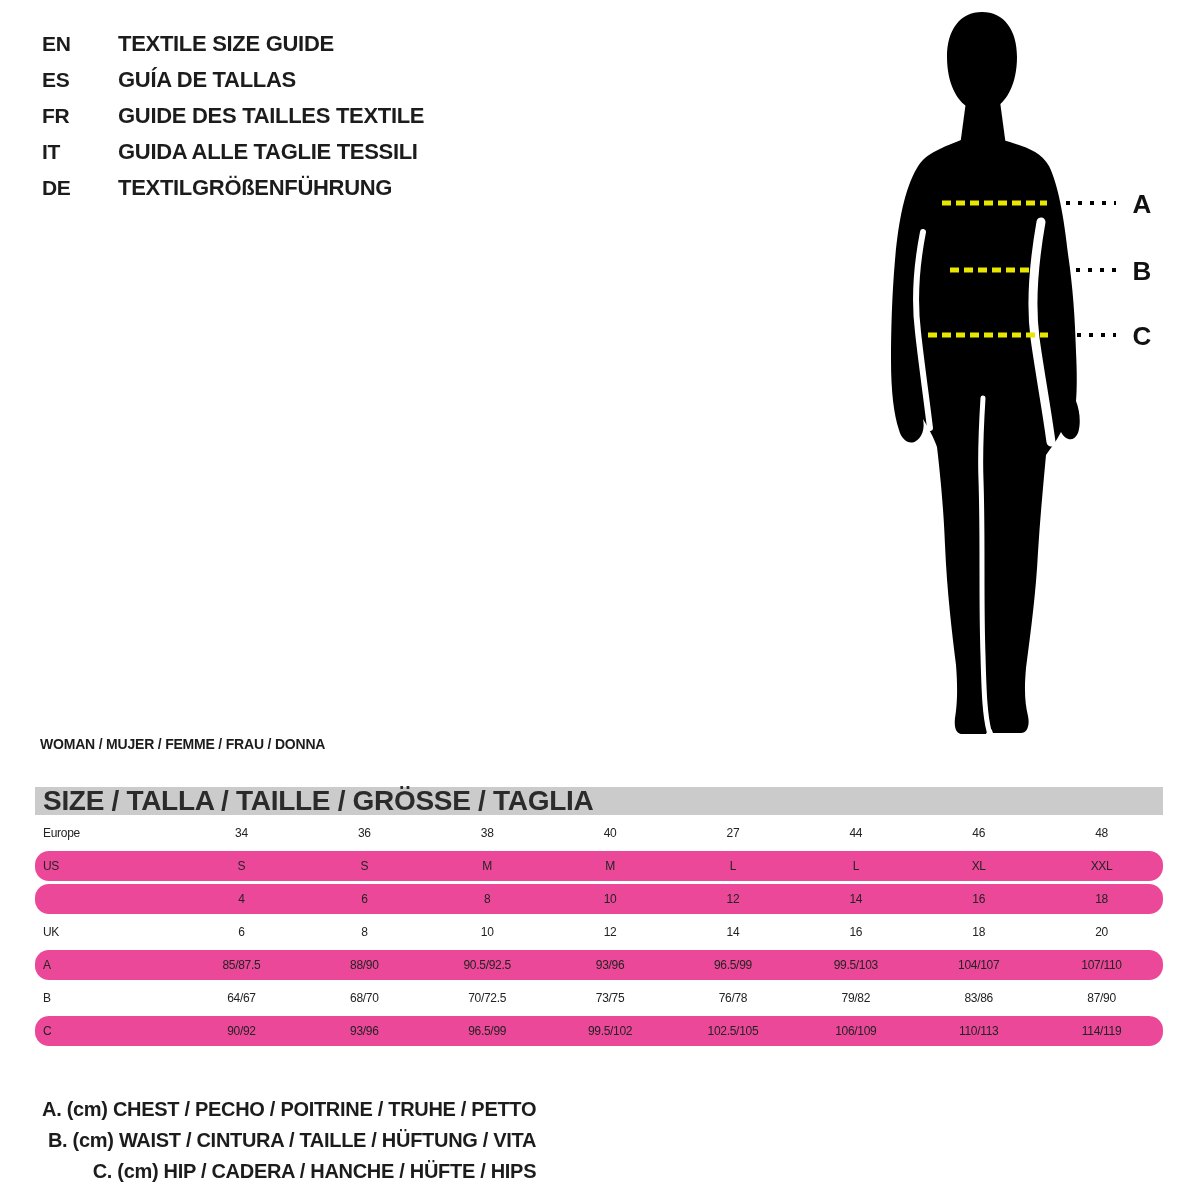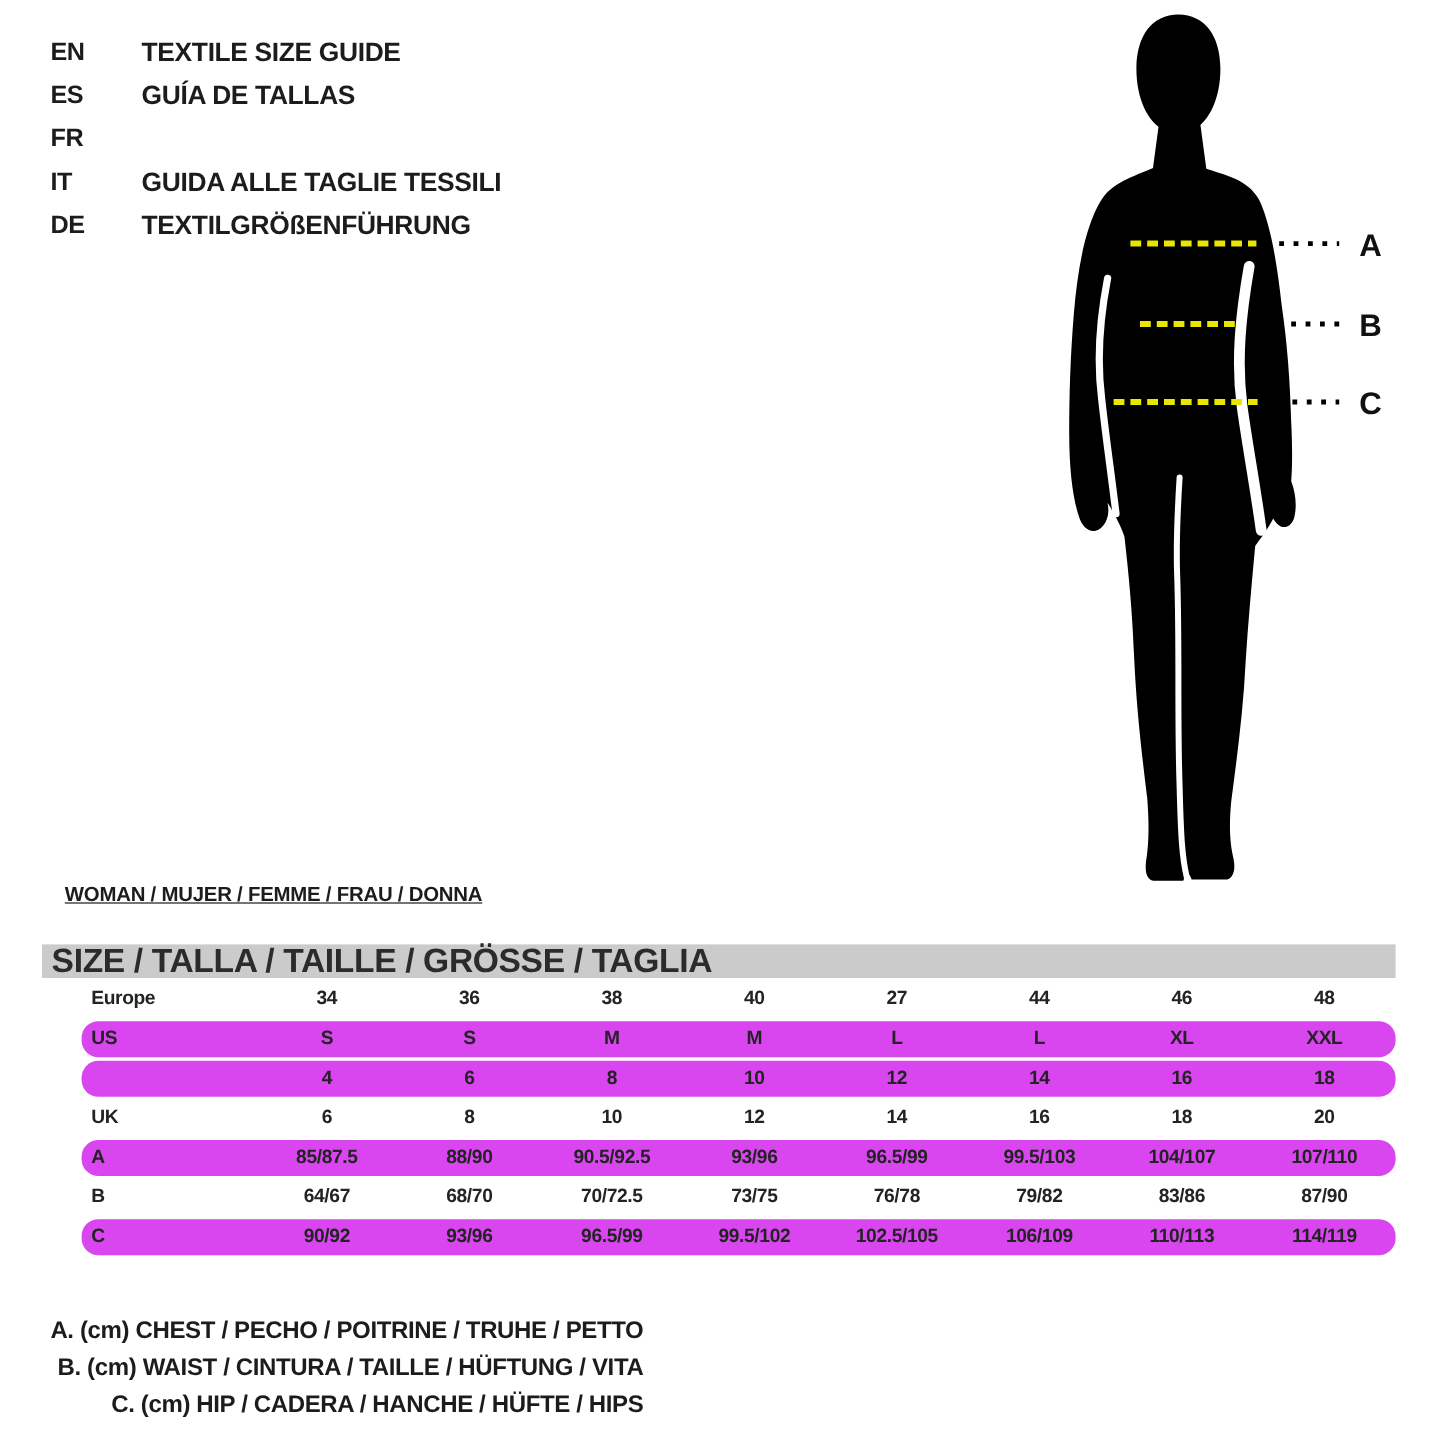--- a/index.html
+++ b/index.html
@@ -19,38 +19,38 @@
   
   .figure-area{position:absolute;left:850px;top:0;width:330px;height:760px;}
   .figure-area svg{position:absolute;left:0;top:0;}
   .measure-label{
     position:absolute;left:277px;width:30px;text-align:center;
     font-size:26px;font-weight:700;color:#111;
   }
 
   
   .gender-heading{
-    position:absolute;left:54px;top:736px;
-    font-size:17px;font-weight:700;letter-spacing:-0.2px;white-space:nowrap;text-decoration:underline;
+    position:absolute;left:40px;top:736px;
+    font-size:14px;font-weight:700;letter-spacing:-0.2px;white-space:nowrap;
   }
 
   
   .size-table{position:absolute;left:35px;top:787px;width:1128px;}
   .t-header{
     height:28px;line-height:28px;background:#cbcbcb;color:#2b2b2b;
     font-size:28px;font-weight:700;letter-spacing:-0.3px;
     padding-left:8px;margin-bottom:3px;box-sizing:border-box;
   }
   .t-row{
     display:grid;grid-template-columns:145px repeat(8,1fr);
     align-items:center;height:30px;margin-bottom:3px;
-    font-size:16px;font-weight:700;letter-spacing:-0.3px;color:#232323;margin-left:33px;
+    font-size:12px;font-weight:400;letter-spacing:-0.3px;color:#232323;
   }
   .row-white{background:#ffffff;}
-  .row-gray{background:#d946ef;border-radius:14px;}
+  .row-gray{background:#ec4899;border-radius:14px;}
   .t-label{padding-left:8px;text-align:left;}
   .t-cell{text-align:center;}
 
   
   .legend{position:absolute;left:42px;top:1094px;text-align:right;}
   .legend-line{
     height:31px;line-height:31px;font-size:20px;font-weight:700;
     letter-spacing:-0.3px;white-space:nowrap;
   }
 </style>
@@ -63,20 +63,21 @@
     <div class="lang-row">
       <span class="lang-code">EN</span>
       <span class="lang-title">TEXTILE SIZE GUIDE</span>
     </div>
     <div class="lang-row">
       <span class="lang-code">ES</span>
       <span class="lang-title">GUÍA DE TALLAS</span>
     </div>
     <div class="lang-row">
       <span class="lang-code">FR</span>
+      <span class="lang-title">GUIDE DES TAILLES TEXTILE</span>
     </div>
     <div class="lang-row">
       <span class="lang-code">IT</span>
       <span class="lang-title">GUIDA ALLE TAGLIE TESSILI</span>
     </div>
     <div class="lang-row">
       <span class="lang-code">DE</span>
       <span class="lang-title">TEXTILGRÖßENFÜHRUNG</span>
     </div>
   </div>

